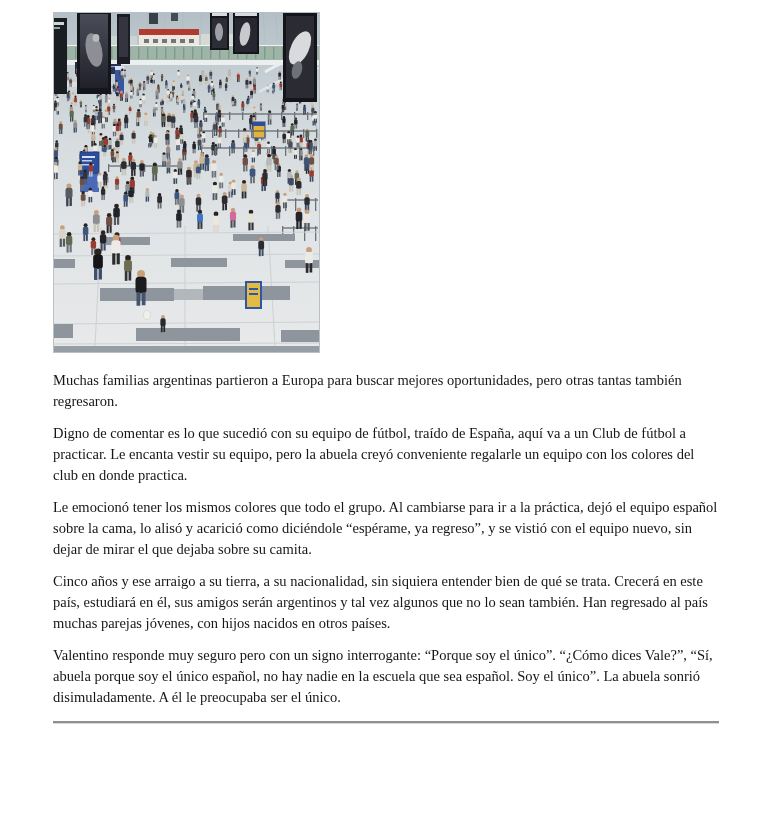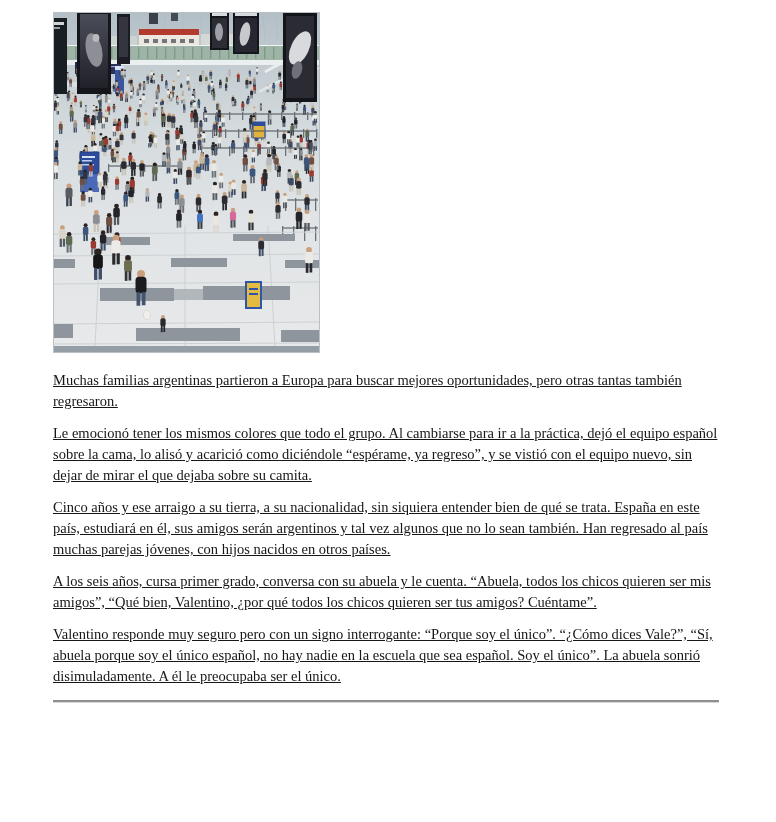--- a/index.html
+++ b/index.html
@@ -7,21 +7,20 @@
     width:776px;height:822px;background:#ffffff;overflow:hidden;
     font-family:"Liberation Serif","DejaVu Serif",serif;
   }
   .page{padding:12px 0 0 53px;}
   figure.photo{margin:0 0 17px 0;width:267px;height:341px;}
   figure.photo svg{display:block;width:267px;height:341px;}
   main p{
     margin:0 0 11px 0;width:667px;
     font-size:14.5px;line-height:21px;color:#161616;
     font-family:"Liberation Serif","DejaVu Serif",serif;
-    text-decoration:underline;
   }
   .rule{
     width:666px;height:2px;margin-top:13px;
     background:#8f8f8f;border-bottom:1px solid #d8d8d8;
   }
 </style>
 </head>
 <body>
 
 <div class="page">
@@ -1716,20 +1715,20 @@
           <rect x="110.36" y="313.76" width="1.7999999999999998" height="6.24" fill="#2a2a2e"></rect>
           <ellipse cx="94" cy="303" rx="3.5" ry="4.5" fill="#f0efec" stroke="#cfcfc9" stroke-width="0.6"></ellipse>
         </g>
 
       <rect x="0.5" y="0.5" width="266" height="340" fill="none" stroke="#b9c1c6" stroke-width="1"></rect>
     </svg>
   </figure>
 
   <main>
     <p>Muchas familias argentinas partieron a Europa para buscar mejores oportunidades, pero otras tantas también regresaron.</p>
+    <p>Digno de comentar es lo que sucedió con su equipo de fútbol, traído de España, aquí va a un Club de fútbol a practicar. Le encanta vestir su equipo, pero la abuela creyó conveniente regalarle un equipo con los colores del club en donde practica.</p>
     <p>Le emocionó tener los mismos colores que todo el grupo. Al cambiarse para ir a la práctica, dejó el equipo español sobre la cama, lo alisó y acarició como diciéndole “espérame, ya regreso”, y se vistió con el equipo nuevo, sin dejar de mirar el que dejaba sobre su camita.</p>
-    <p>Cinco años y ese arraigo a su tierra, a su nacionalidad, sin siquiera entender bien de qué se trata. España en este país, estudiará en él, sus amigos serán argentinos y tal vez algunos que no lo sean también. Han regresado al país muchas parejas jóvenes, con hijos nacidos en otros países.</p>
-    <p>A los seis años, cursa primer grado, conversa con su abuela y le cuenta. “Abuela, todos los chicos quieren ser mis amigos”, “Qué bien, Valentino, ¿por qué todos los chicos quieren ser tus amigos? Cuéntame”.</p>
+    <p>Cinco años y ese arraigo a su tierra, a su nacionalidad, sin siquiera entender bien de qué se trata. Crecerá en este país, estudiará en él, sus amigos serán argentinos y tal vez algunos que no lo sean también. Han regresado al país muchas parejas jóvenes, con hijos nacidos en otros países.</p>
     <p>Valentino responde muy seguro pero con un signo interrogante: “Porque soy el único”. “¿Cómo dices Vale?”, “Sí, abuela porque soy el único español, no hay nadie en la escuela que sea español. Soy el único”. La abuela sonrió disimuladamente. A él le preocupaba ser el único.</p>
   </main>
 
   <div class="rule"></div>
 </div>
 
 </body></html>

